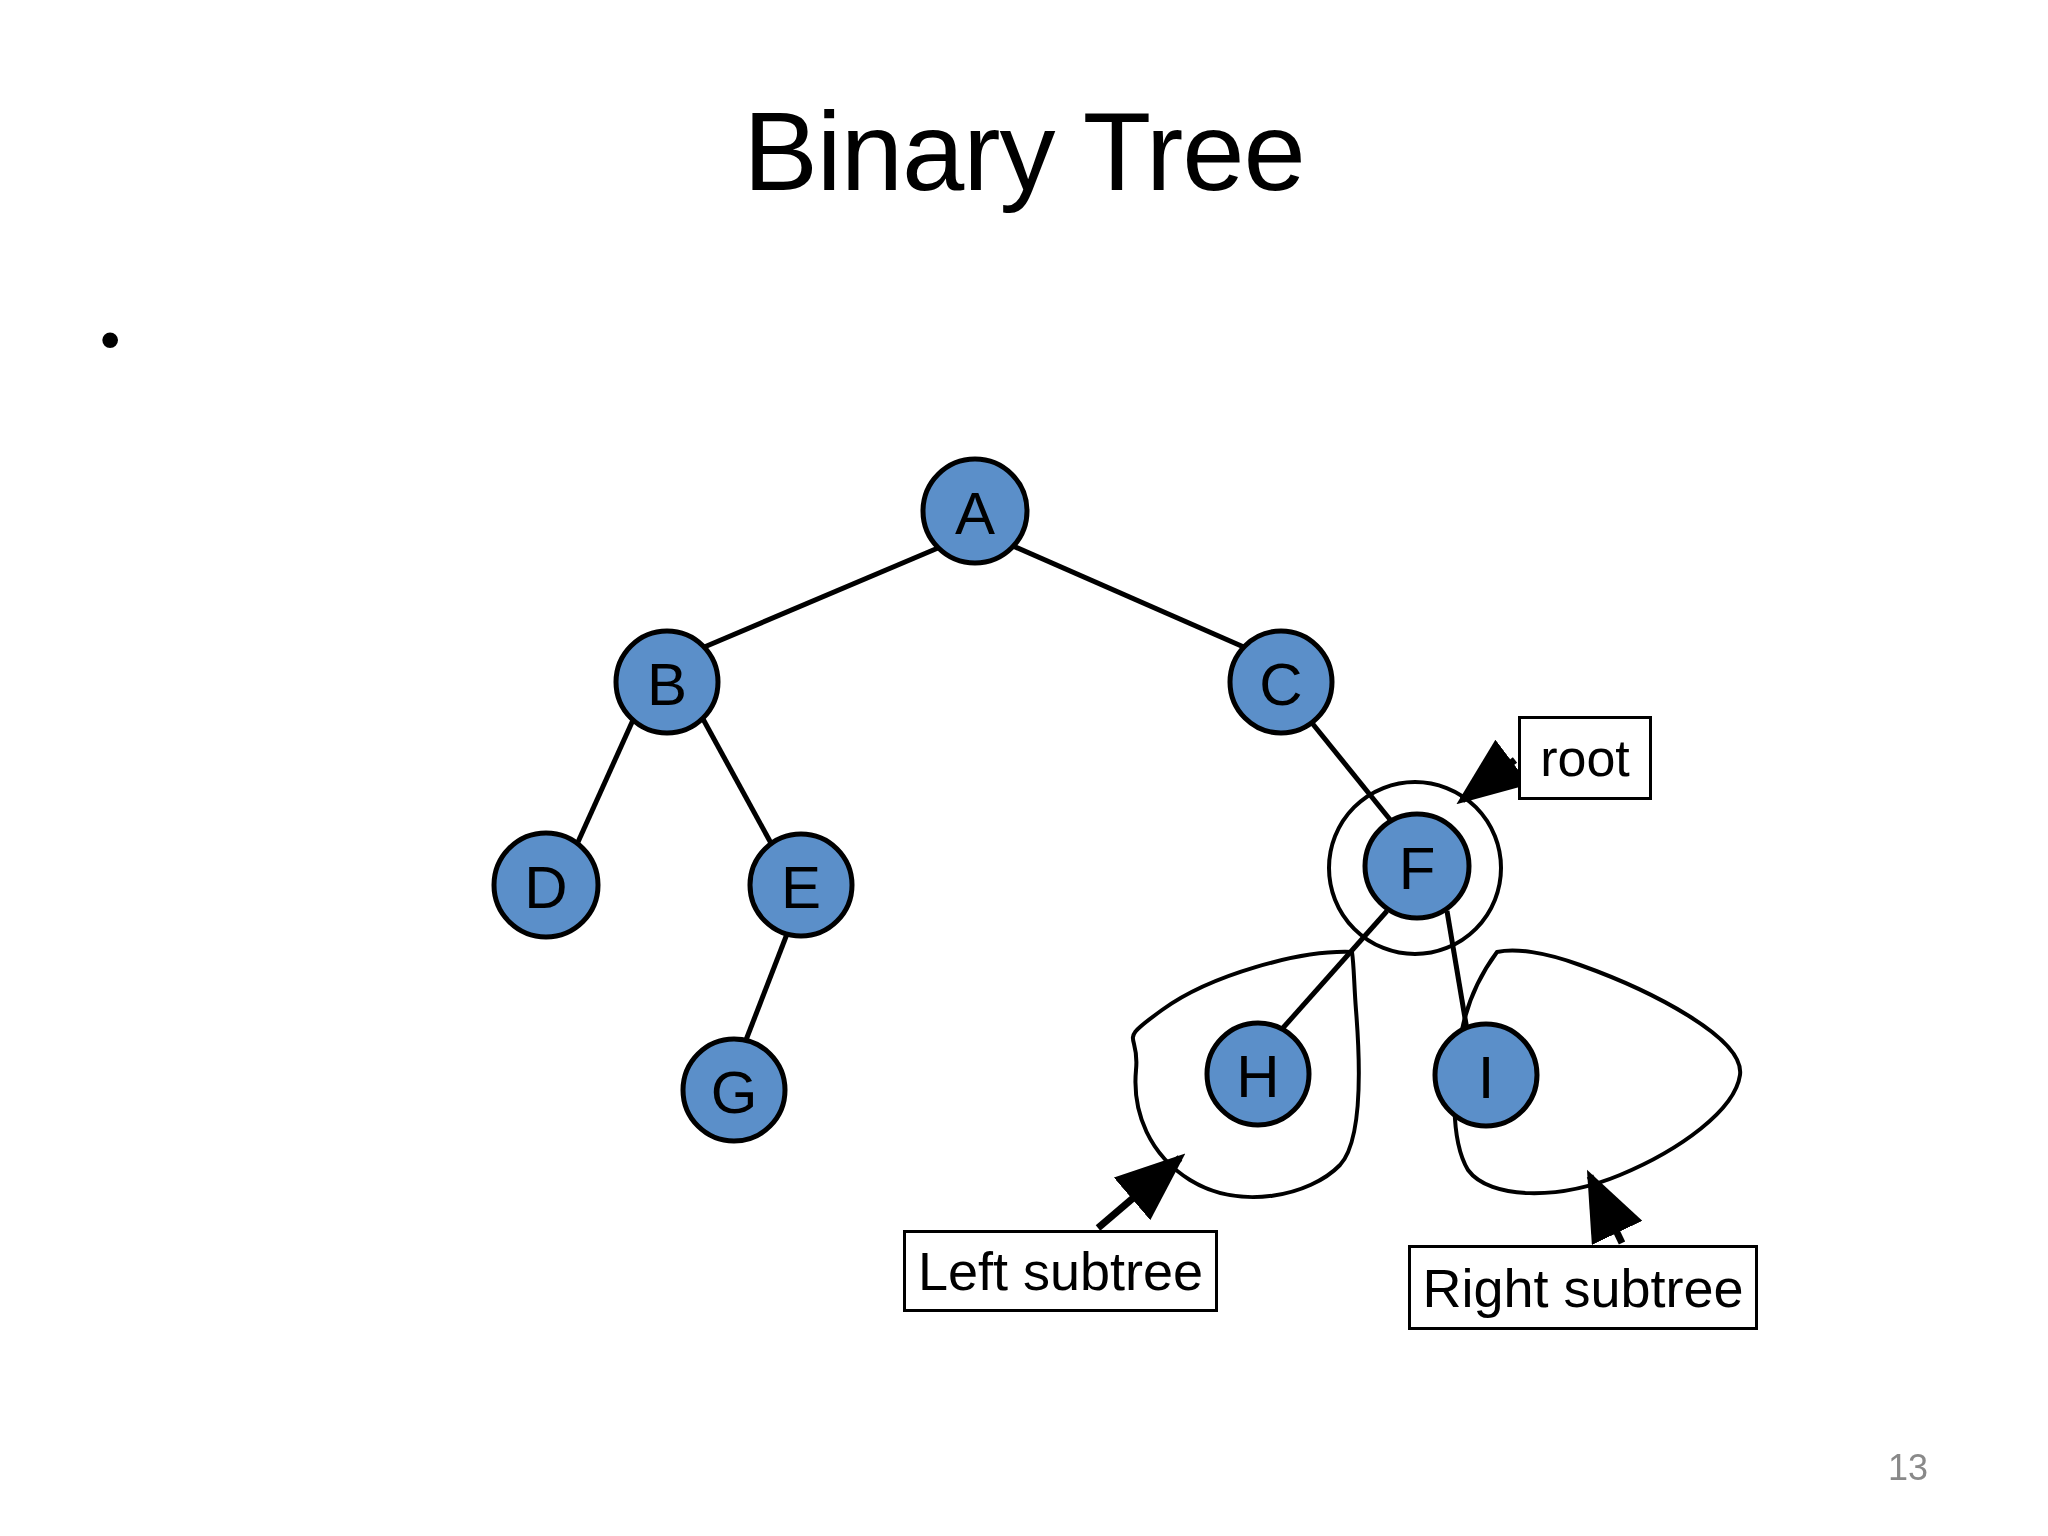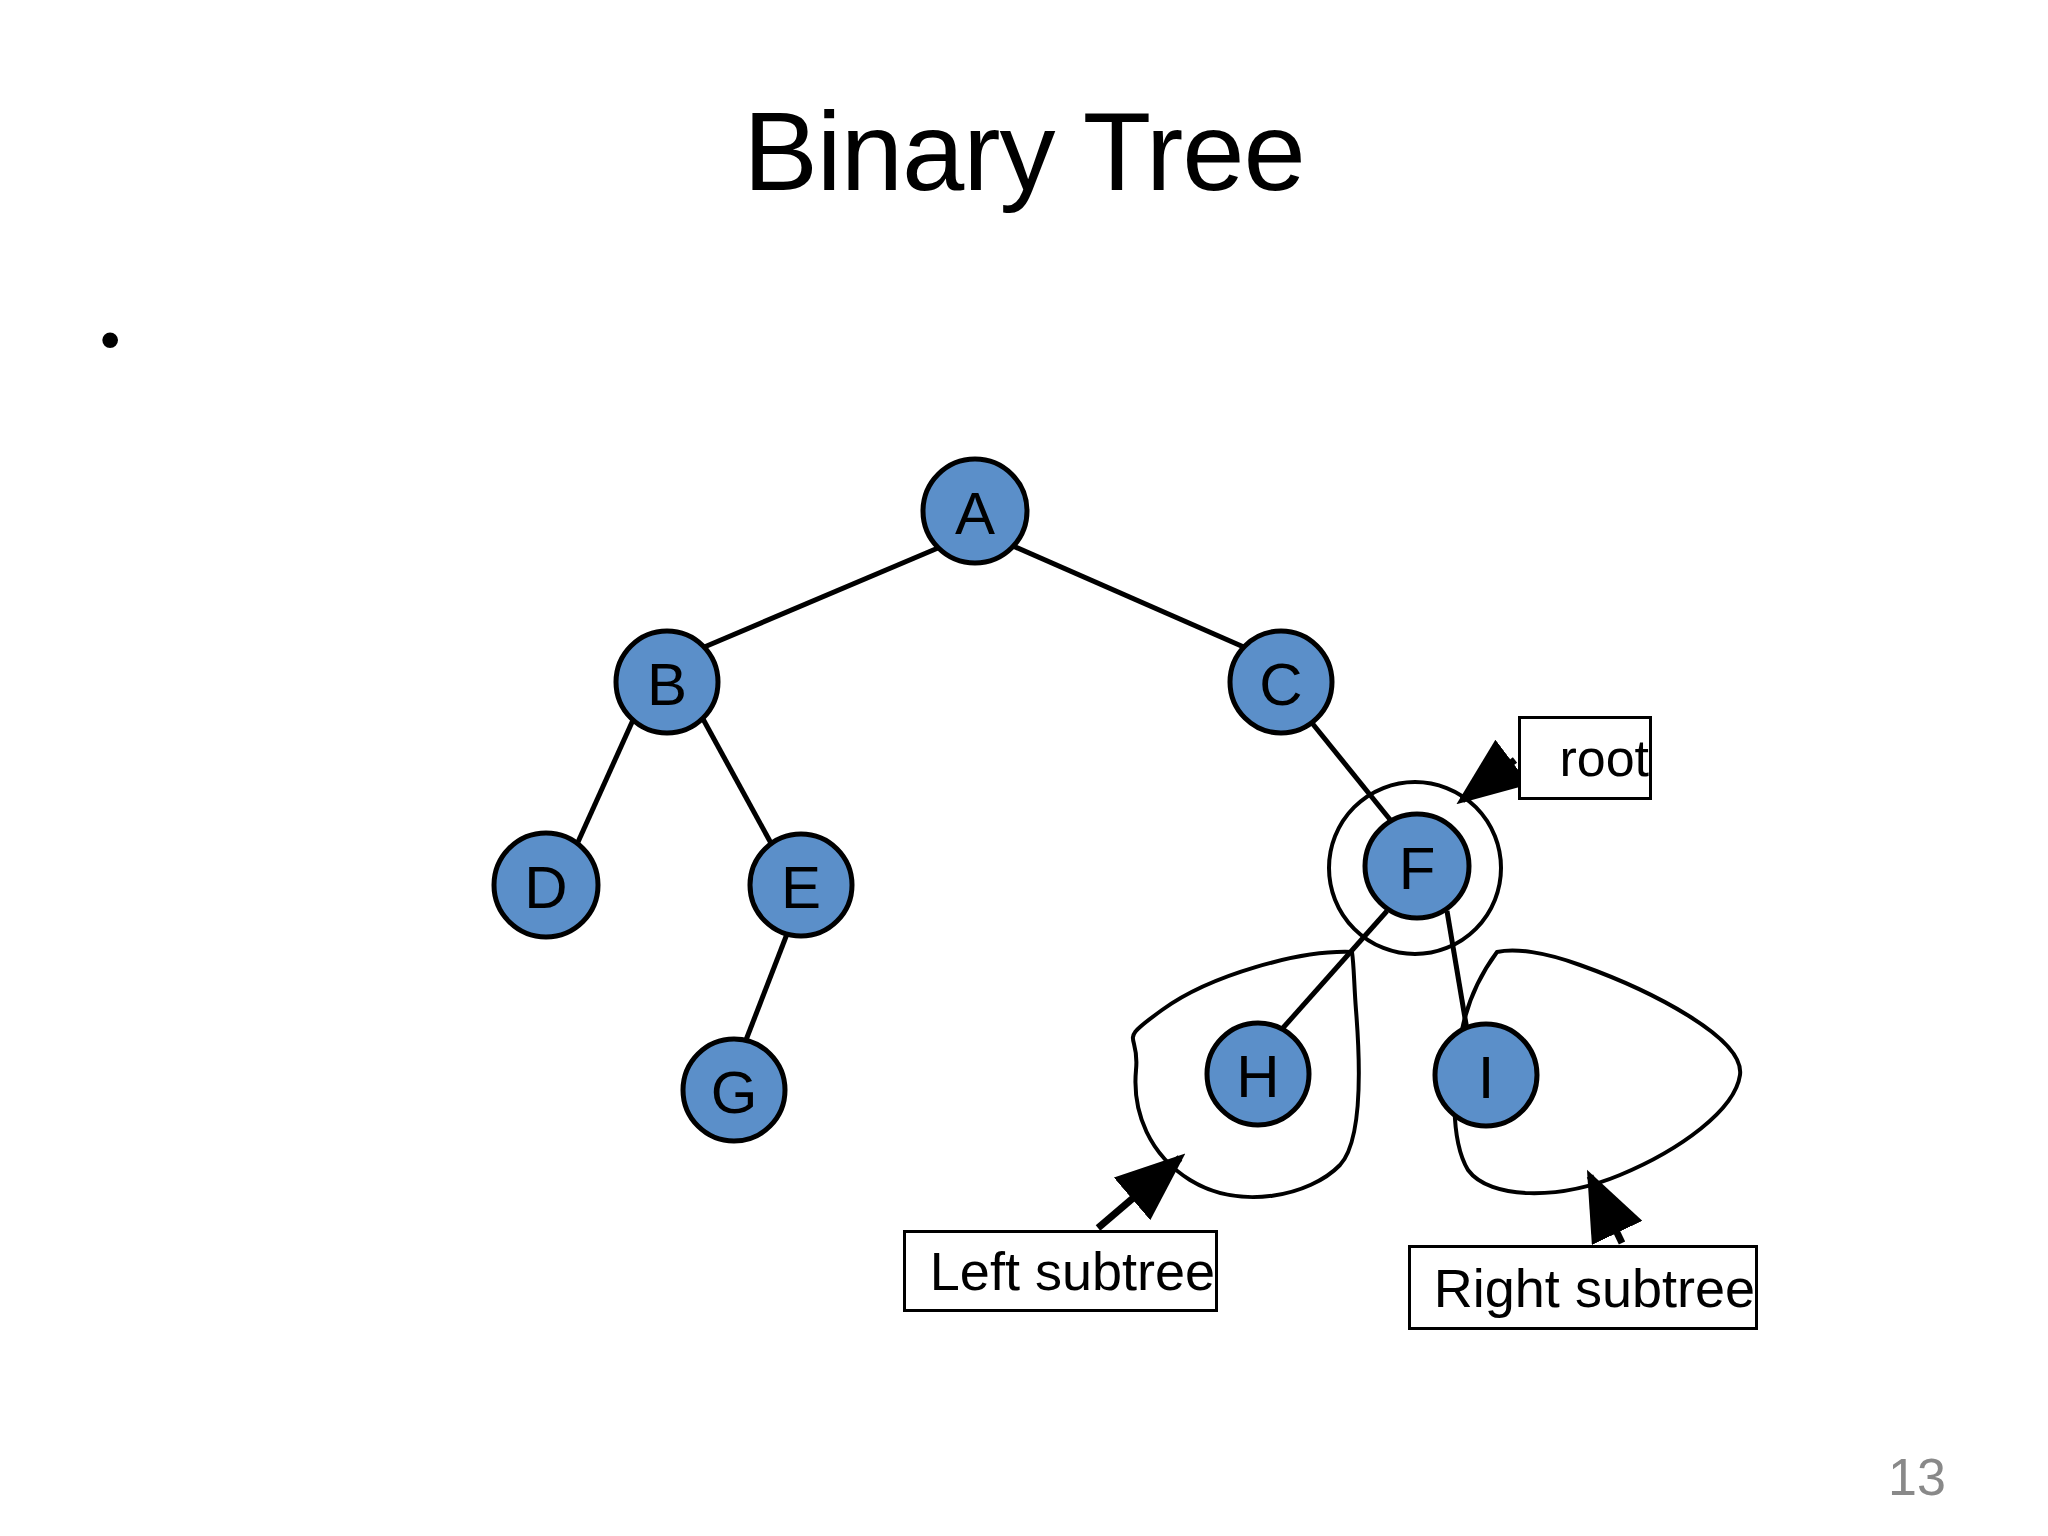--- a/index.html
+++ b/index.html
@@ -69,21 +69,21 @@
     text-anchor: middle;
     dominant-baseline: central;
   }
   .callout-box {
     position: absolute;
     box-sizing: border-box;
     border: 3px solid #000000;
     background: #ffffff;
     display: flex;
     align-items: center;
-    justify-content: flex-end;
+    justify-content: center;
     font-size: 54px;
     line-height: 1;
     color: #000000;
     white-space: nowrap;
   }
   #callout-root {
     left: 1518px;
     top: 716px;
     width: 134px;
     height: 84px;
@@ -98,21 +98,21 @@
   #callout-right-subtree {
     left: 1408px;
     top: 1245px;
     width: 350px;
     height: 85px;
   }
   #page-number {
     position: absolute;
     left: 1888px;
     top: 1447px;
-    font-size: 52px;
+    font-size: 36px;
     color: #898989;
   }
 </style>
 </head>
 <body>
 
 <div class="slide">
 
   <div id="slide-title">Binary Tree</div>
 

